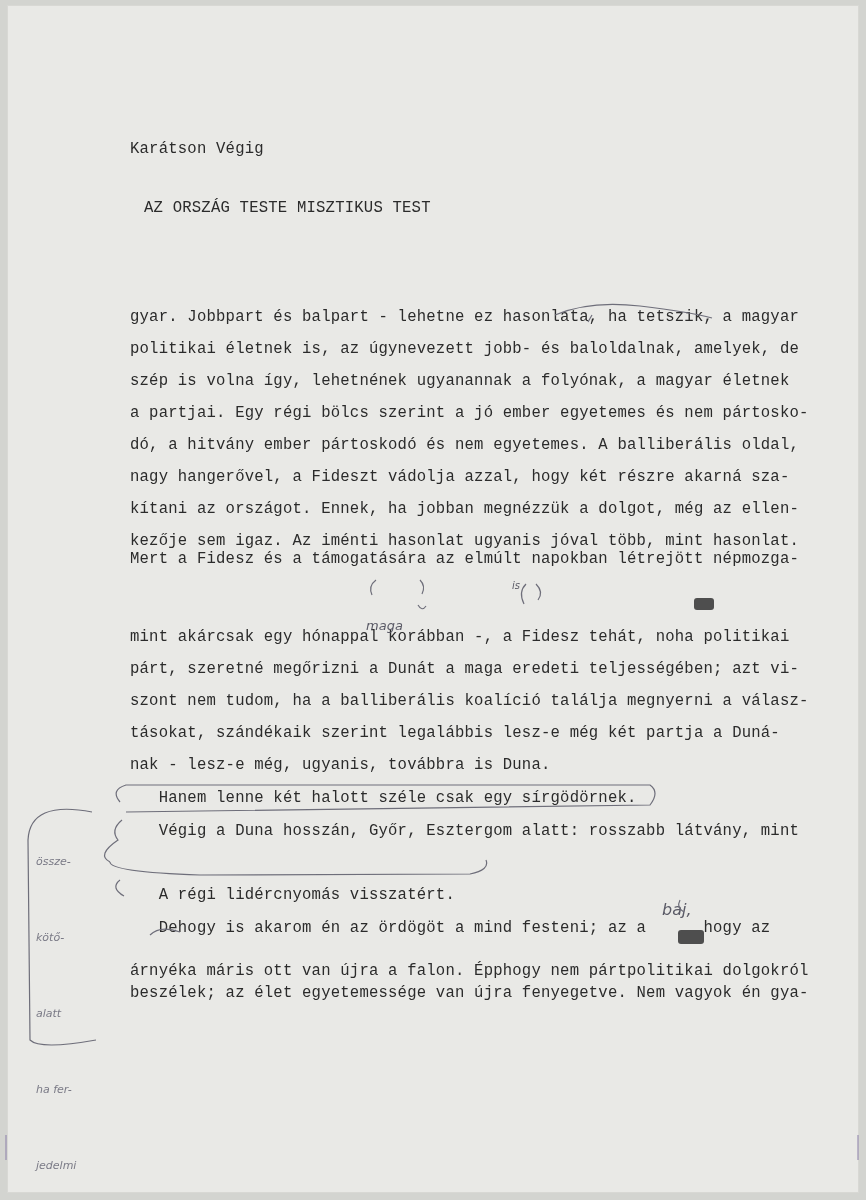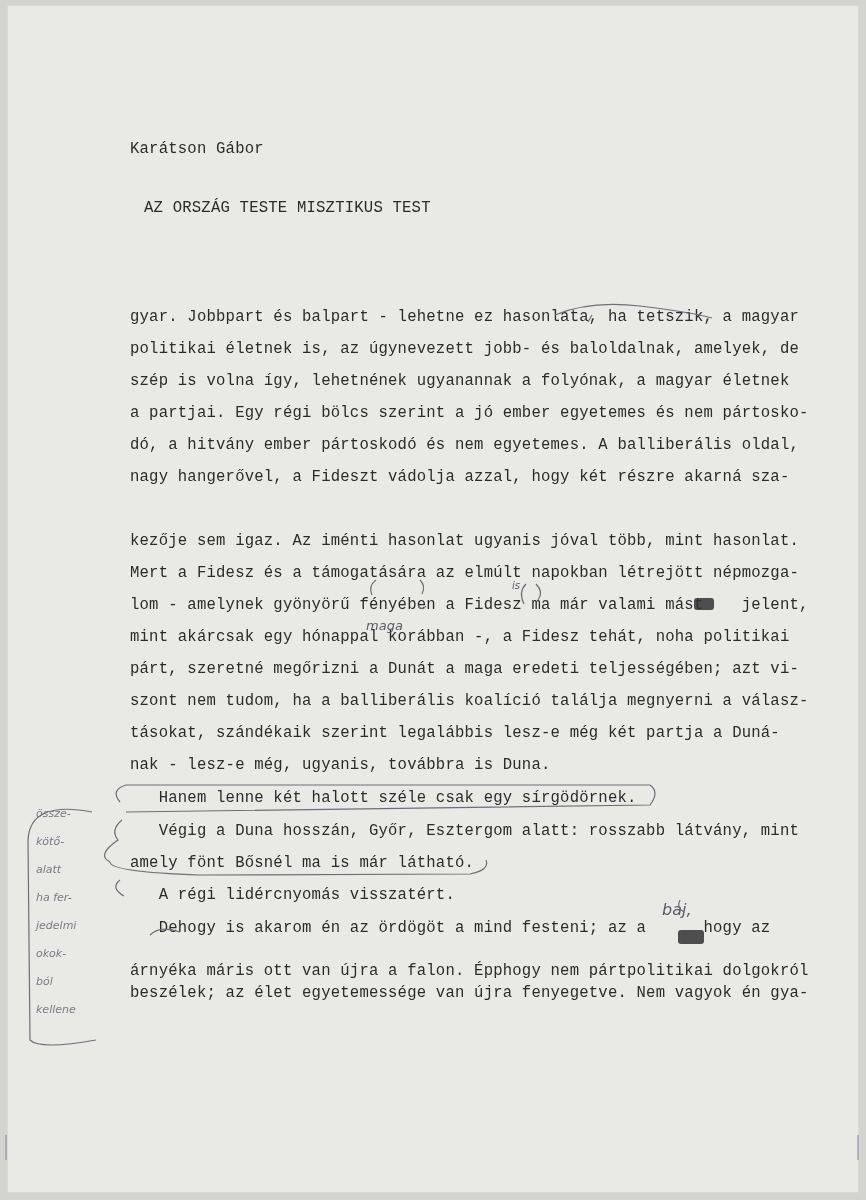--- a/index.html
+++ b/index.html
@@ -43,21 +43,21 @@
       position: absolute;
       left: 36px;
       top: 800px;
       width: 70px;
       font-family: "DejaVu Sans", sans-serif;
       font-size: 11px;
       color: #7a7a86;
       line-height: 28px;
       font-style: italic;
     }
-    .margin-note span { display: block; }
+    .margin-note span { display: block; margin-top: 48px; }
     svg.overlay {
       position: absolute;
       left: 0;
       top: 0;
       width: 866px;
       height: 1200px;
       pointer-events: none;
     }
     .scribble {
       position: absolute;
@@ -77,40 +77,39 @@
       height: 12px;
       background: #333;
       border-radius: 3px;
       opacity: 0.85;
     }
   </style>
 </head>
 <body>
 
 <div class="sheet">
-  <div class="typed author">Karátson Gábor</div>
+  <div class="typed author">Karátson Végig</div>
   <div class="typed title">AZ ORSZÁG TESTE MISZTIKUS TEST</div>
 
   <div class="typed body-line" style="top:302px">gyar. Jobbpart és balpart - lehetne ez hasonlata, ha tetszik, a magyar</div>
   <div class="typed body-line" style="top:334px">politikai életnek is, az úgynevezett jobb- és baloldalnak, amelyek, de</div>
   <div class="typed body-line" style="top:366px">szép is volna így, lehetnének ugyanannak a folyónak, a magyar életnek</div>
   <div class="typed body-line" style="top:398px">a partjai. Egy régi bölcs szerint a jó ember egyetemes és nem pártosko-</div>
   <div class="typed body-line" style="top:430px">dó, a hitvány ember pártoskodó és nem egyetemes. A balliberális oldal,</div>
   <div class="typed body-line" style="top:462px">nagy hangerővel, a Fideszt vádolja azzal, hogy két részre akarná sza-</div>
+  <div class="typed body-line" style="top:494px">kítani az országot. Ennek, ha jobban megnézzük a dolgot, még az ellen-</div>
   <div class="typed body-line" style="top:526px">kezője sem igaz. Az iménti hasonlat ugyanis jóval több, mint hasonlat.</div>
-  <div class="typed body-line" style="top:558px">Mert a Fidesz és a támogatására az elmúlt napokban létrejött népmozga-</div>
-  <div class="typed body-line" style="top:590px">lom - amelynek gyönyörű fényében a Fidesz ma már valami mást    jelent,</div>
+  <div class="typed body-line" style="top:544px">Mert a Fidesz és a támogatására az elmúlt napokban létrejött népmozga-</div>
   <div class="typed body-line" style="top:622px">mint akárcsak egy hónappal korábban -, a Fidesz tehát, noha politikai</div>
   <div class="typed body-line" style="top:654px">párt, szeretné megőrizni a Dunát a maga eredeti teljességében; azt vi-</div>
   <div class="typed body-line" style="top:686px">szont nem tudom, ha a balliberális koalíció találja megnyerni a válasz-</div>
   <div class="typed body-line" style="top:718px">tásokat, szándékaik szerint legalábbis lesz-e még két partja a Duná-</div>
   <div class="typed body-line" style="top:750px">nak - lesz-e még, ugyanis, továbbra is Duna.</div>
   <div class="typed body-line" style="top:783px">   Hanem lenne két halott széle csak egy sírgödörnek.</div>
   <div class="typed body-line" style="top:816px">   Végig a Duna hosszán, Győr, Esztergom alatt: rosszabb látvány, mint</div>
-  <div class="typed body-line" style="top:848px">amely fönt Bősnél ma is már látható.</div>
   <div class="typed body-line" style="top:880px">   A régi lidércnyomás visszatért.</div>
   <div class="typed body-line" style="top:913px">   Dehogy is akarom én az ördögöt a mind festeni; az a      hogy az</div>
   <div class="typed body-line" style="top:956px">árnyéka máris ott van újra a falon. Épphogy nem pártpolitikai dolgokról</div>
   <div class="typed body-line" style="top:978px">beszélek; az élet egyetemessége van újra fenyegetve. Nem vagyok én gya-</div>
 </div>
 
 <div class="scribble2"></div>
 <div class="scribble"></div>
 
 <div class="hand" style="left:366px; top:580px; font-size:13px;margin-top:38px;">maga</div>

